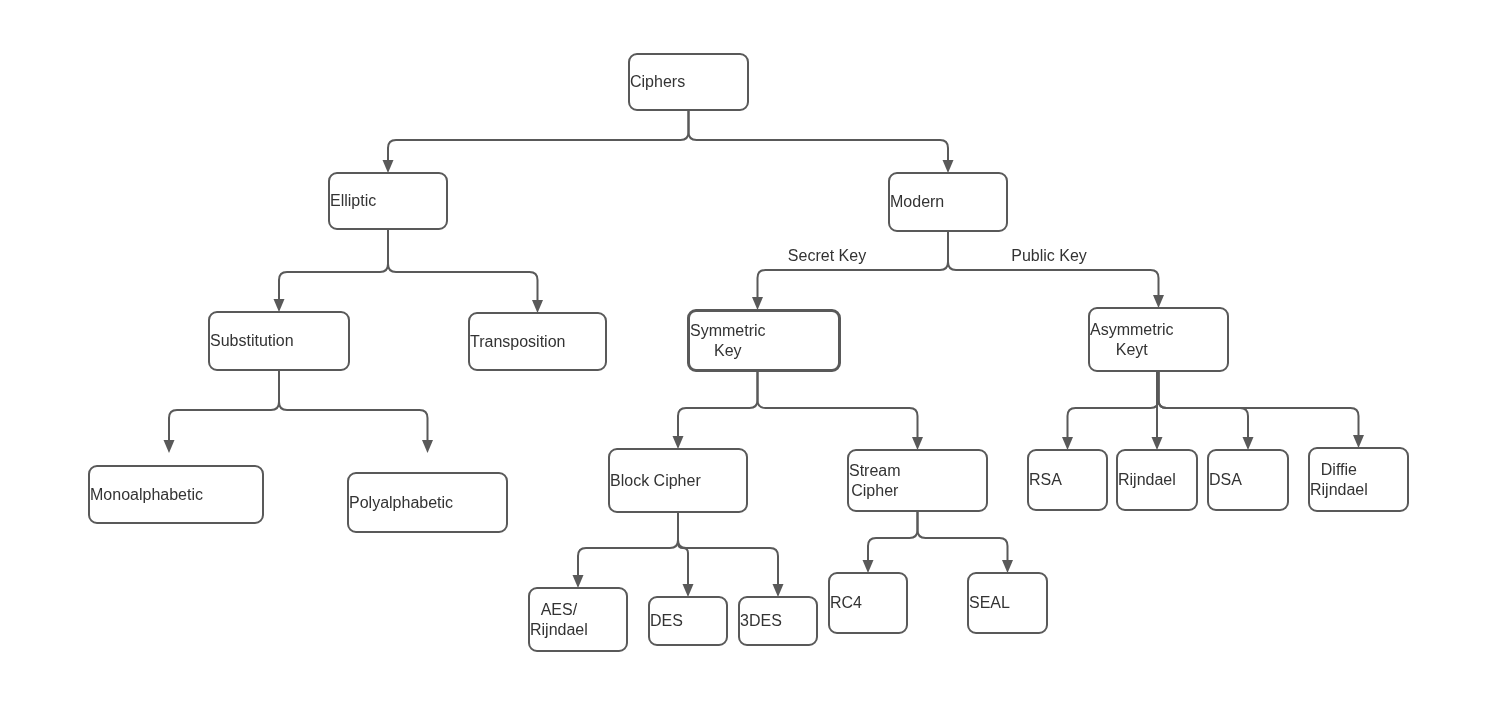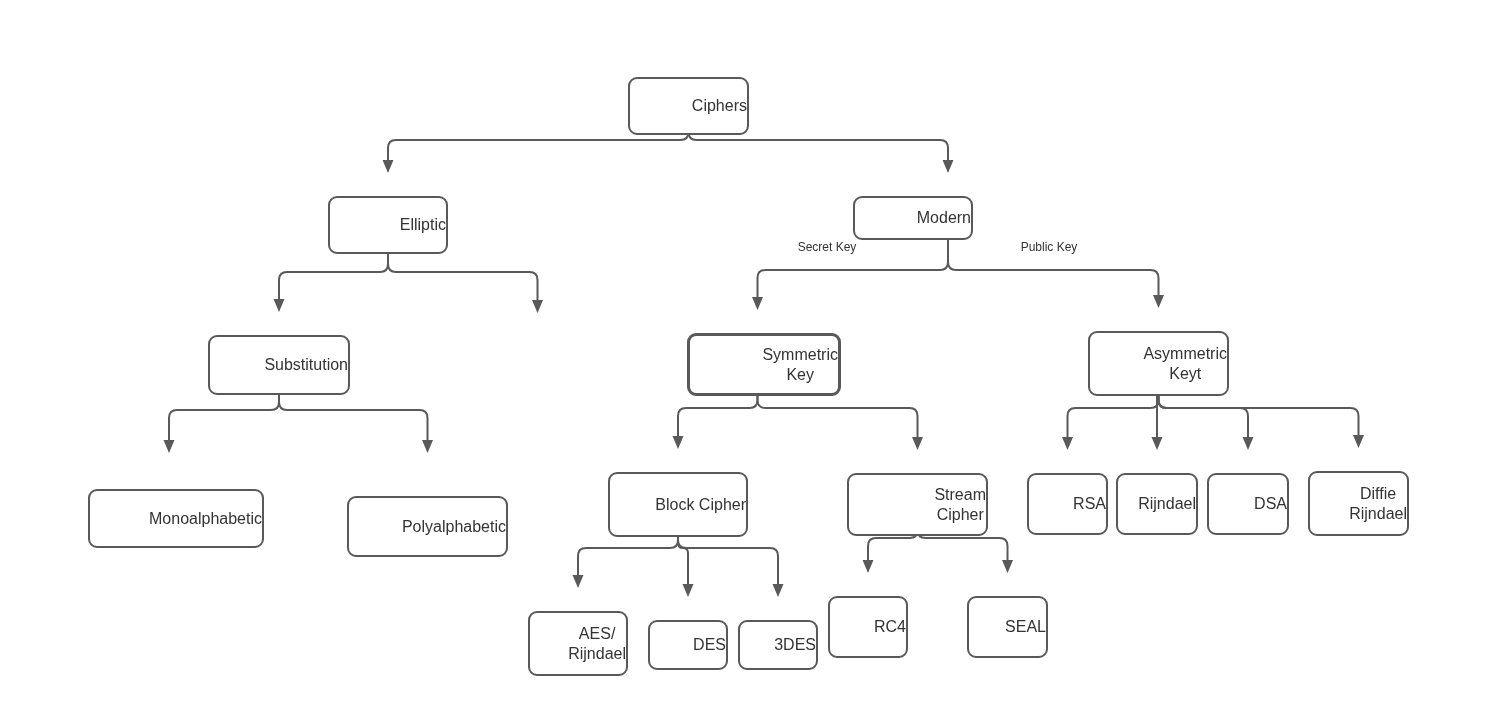--- a/index.html
+++ b/index.html
@@ -24,38 +24,37 @@
     pointer-events: none;
   }
   .node {
     position: absolute;
     box-sizing: border-box;
     border: 2px solid var(--stroke, #595959);
     border-radius: 9px;
     background: #ffffff;
     display: flex;
     align-items: center;
-    justify-content: flex-end;
+    justify-content: flex-start;
     text-align: center;
     font-size: 16px;
     line-height: 1.25;
     color: var(--text, #333333);
     white-space: pre-line;
     z-index: 2;
-    margin-top: 24px;
   }
   .node.b25 { border-width: 2.5px; }
   .node.b3  { border-width: 3px; }
   .edge-label {
     position: absolute;
     transform: translate(-50%, -100%);
-    font-size: 12px;
+    font-size: 16px;
     color: var(--text, #333333);
     white-space: nowrap;
-    padding-bottom: 15px;
+    padding-bottom: 4px;
     z-index: 3;
   }
 </style>
 </head>
 <body>
 
 <div class="canvas">
 
   <svg class="wires" viewBox="0 0 1496 704" xmlns="http://www.w3.org/2000/svg">
       <path d="M 688.5 111 L 688.5 132 Q 688.5 140 680.5 140 L 396 140 Q 388 140 388 148 L 388 161" fill="none" stroke="#595959" stroke-width="2"></path>
@@ -99,28 +98,31 @@
     </svg>
 
   <div class="node" style="left:628px;top:53px;width:121px;height:58px">
     <span>Ciphers</span>
   </div>
 
   <div class="node" style="left:328px;top:172px;width:120px;height:58px">
     <span>Elliptic</span>
   </div>
 
-  <div class="node" style="left:853px;top:172px;width:120px;height:44px">
+  <div class="node" style="left:888px;top:172px;width:120px;height:60px">
     <span>Modern</span>
   </div>
 
   <div class="node" style="left:208px;top:311px;width:142px;height:60px">
     <span>Substitution</span>
   </div>
 
+  <div class="node" style="left:468px;top:312px;width:139px;height:59px">
+    <span>Transposition</span>
+  </div>
 
   <div class="node" style="left:88px;top:465px;width:176px;height:59px">
     <span>Monoalphabetic</span>
   </div>
 
   <div class="node" style="left:347px;top:472px;width:161px;height:61px">
     <span>Polyalphabetic</span>
   </div>
 
   <div class="node b3" style="left:687px;top:309px;width:154px;height:63px">

